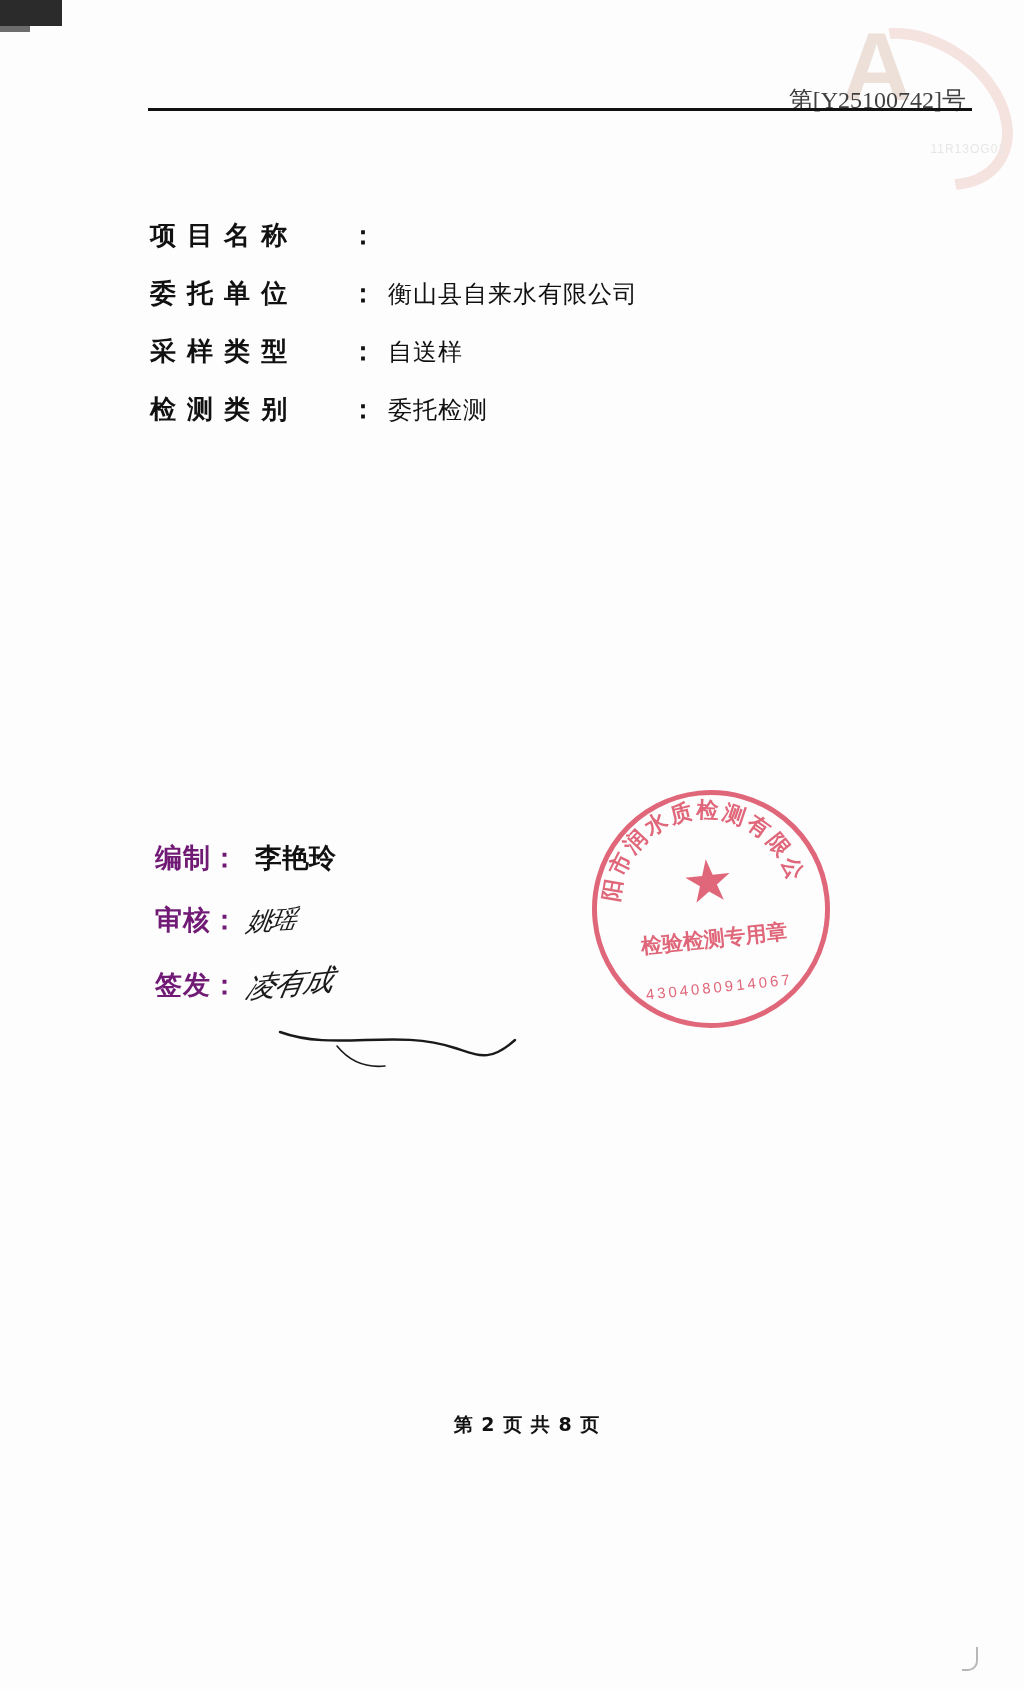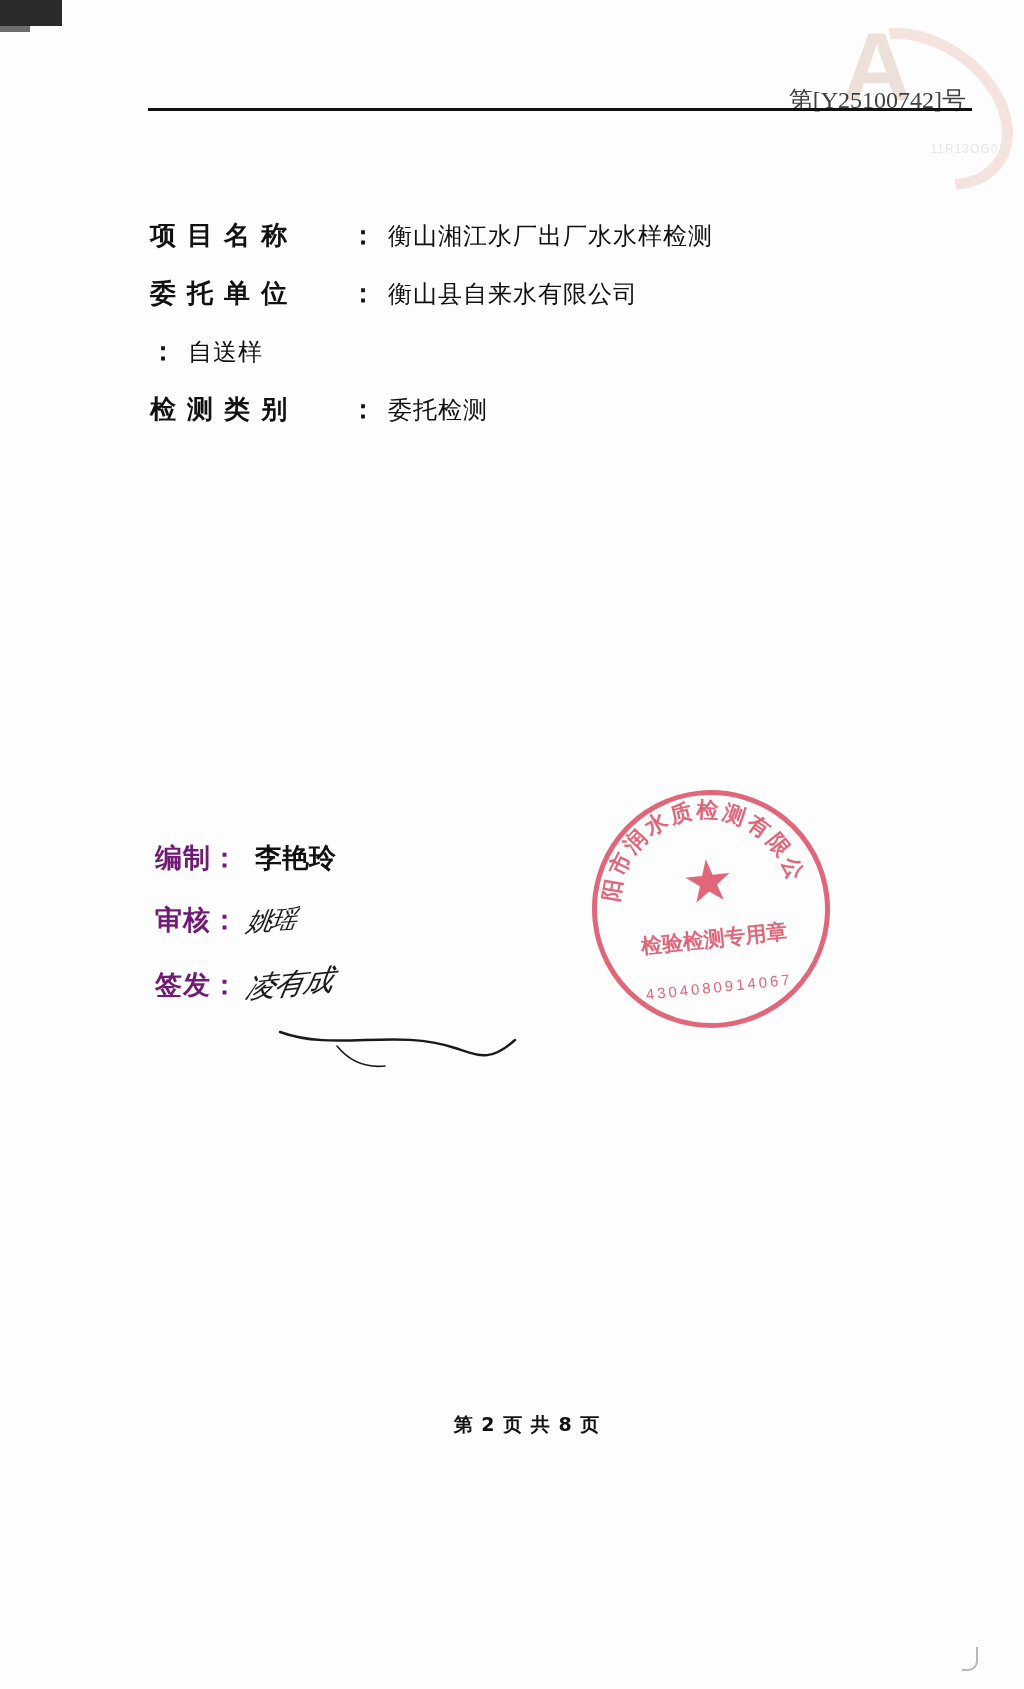--- a/index.html
+++ b/index.html
@@ -289,30 +289,30 @@
   </div>
 
   <div class="report-no">第[Y25100742]号</div>
   <div class="rule"></div>
 
   <div class="info-block">
 
     <div class="info-row">
       <div class="info-label">项 目 名 称</div>
       <div class="info-colon">：</div>
-      <div class="info-value">衡山湘江水厂出厂水水样检测</div>
     </div>
 
     <div class="info-row">
       <div class="info-label">委 托 单 位</div>
       <div class="info-colon">：</div>
       <div class="info-value">衡山县自来水有限公司</div>
     </div>
 
     <div class="info-row">
+      <div class="info-label">采 样 类 型</div>
       <div class="info-colon">：</div>
       <div class="info-value">自送样</div>
     </div>
 
     <div class="info-row">
       <div class="info-label">检 测 类 别</div>
       <div class="info-colon">：</div>
       <div class="info-value">委托检测</div>
     </div>
 

